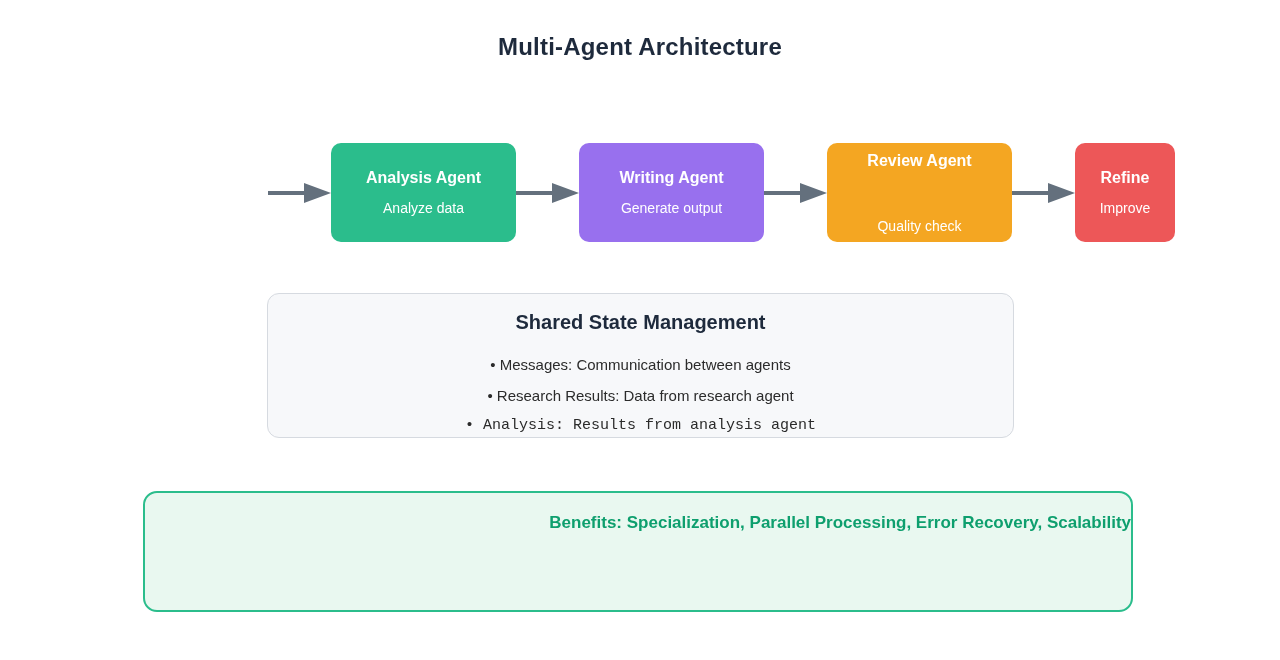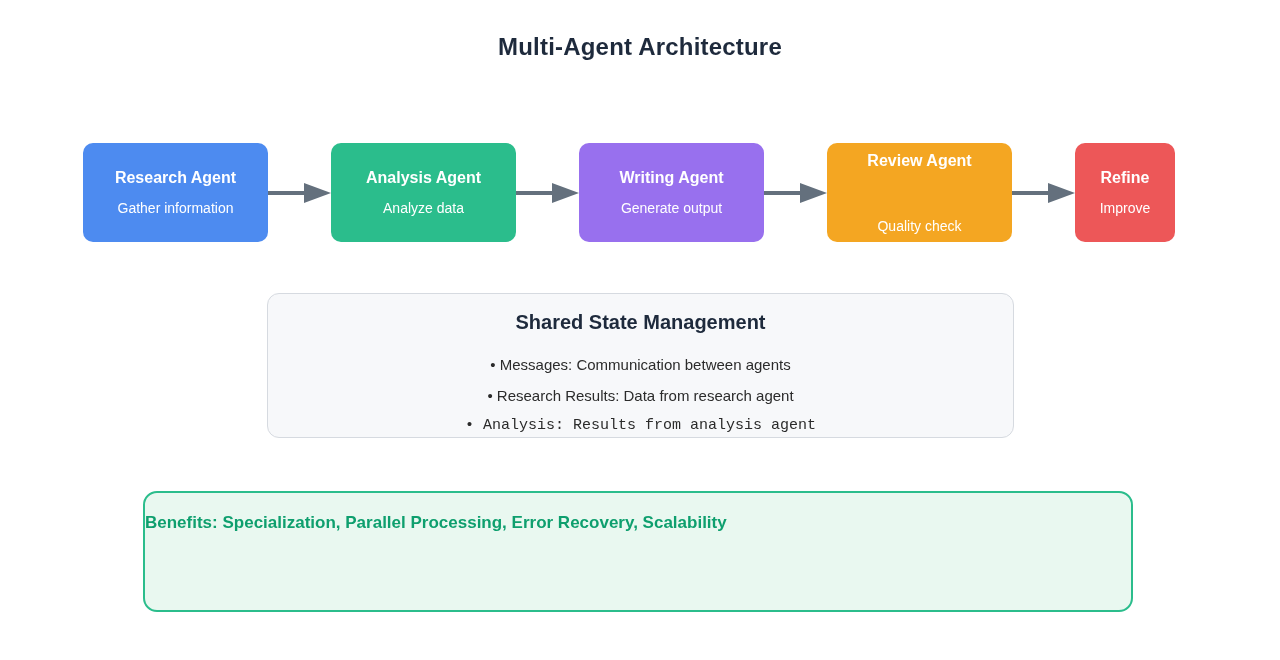--- a/index.html
+++ b/index.html
@@ -42,37 +42,33 @@
     position:absolute; left:267px; top:293px; width:747px; height:145px;
     border:1.5px solid; border-radius:12px; box-sizing:border-box;
     text-align:center;
   }
   .shared-title { margin-top:17px; font-size:20px; font-weight:bold; }
   .shared-items { margin-top:16px; }
   .shared-item  { font-size:15px; line-height:30.5px; }
   .benefits-box {
     position:absolute; left:143px; top:491px; width:990px; height:121px;
     border:2px solid; border-radius:14px; box-sizing:border-box;
-    text-align:left;
+    text-align:right;
   }
   .benefits-title { margin-top:20px; font-size:17px; font-weight:bold; }
   .benefits-body  { margin-top:15px; }
   .benefits-line  { font-size:15px; line-height:30px; }
 </style>
 </head>
 <body>
 
 <div class="canvas">
 
   <div class="diagram-title" style="color: rgb(30, 42, 60);">Multi-Agent Architecture</div>
 
-  <div class="agent-box agent-1" style="background-color: rgb(77, 139, 240); color: rgb(255, 255, 255);">
-    <div class="agent-title">Research Agent</div>
-    <div class="agent-sub">Gather information</div>
-  </div>
 
   <div class="agent-box agent-2" style="background-color: rgb(43, 189, 140); color: rgb(255, 255, 255);">
     <div class="agent-title">Analysis Agent</div>
     <div class="agent-sub">Analyze data</div>
   </div>
 
   <div class="agent-box agent-3" style="background-color: rgb(152, 112, 238); color: rgb(255, 255, 255);">
     <div class="agent-title">Writing Agent</div>
     <div class="agent-sub">Generate output</div>
   </div>

